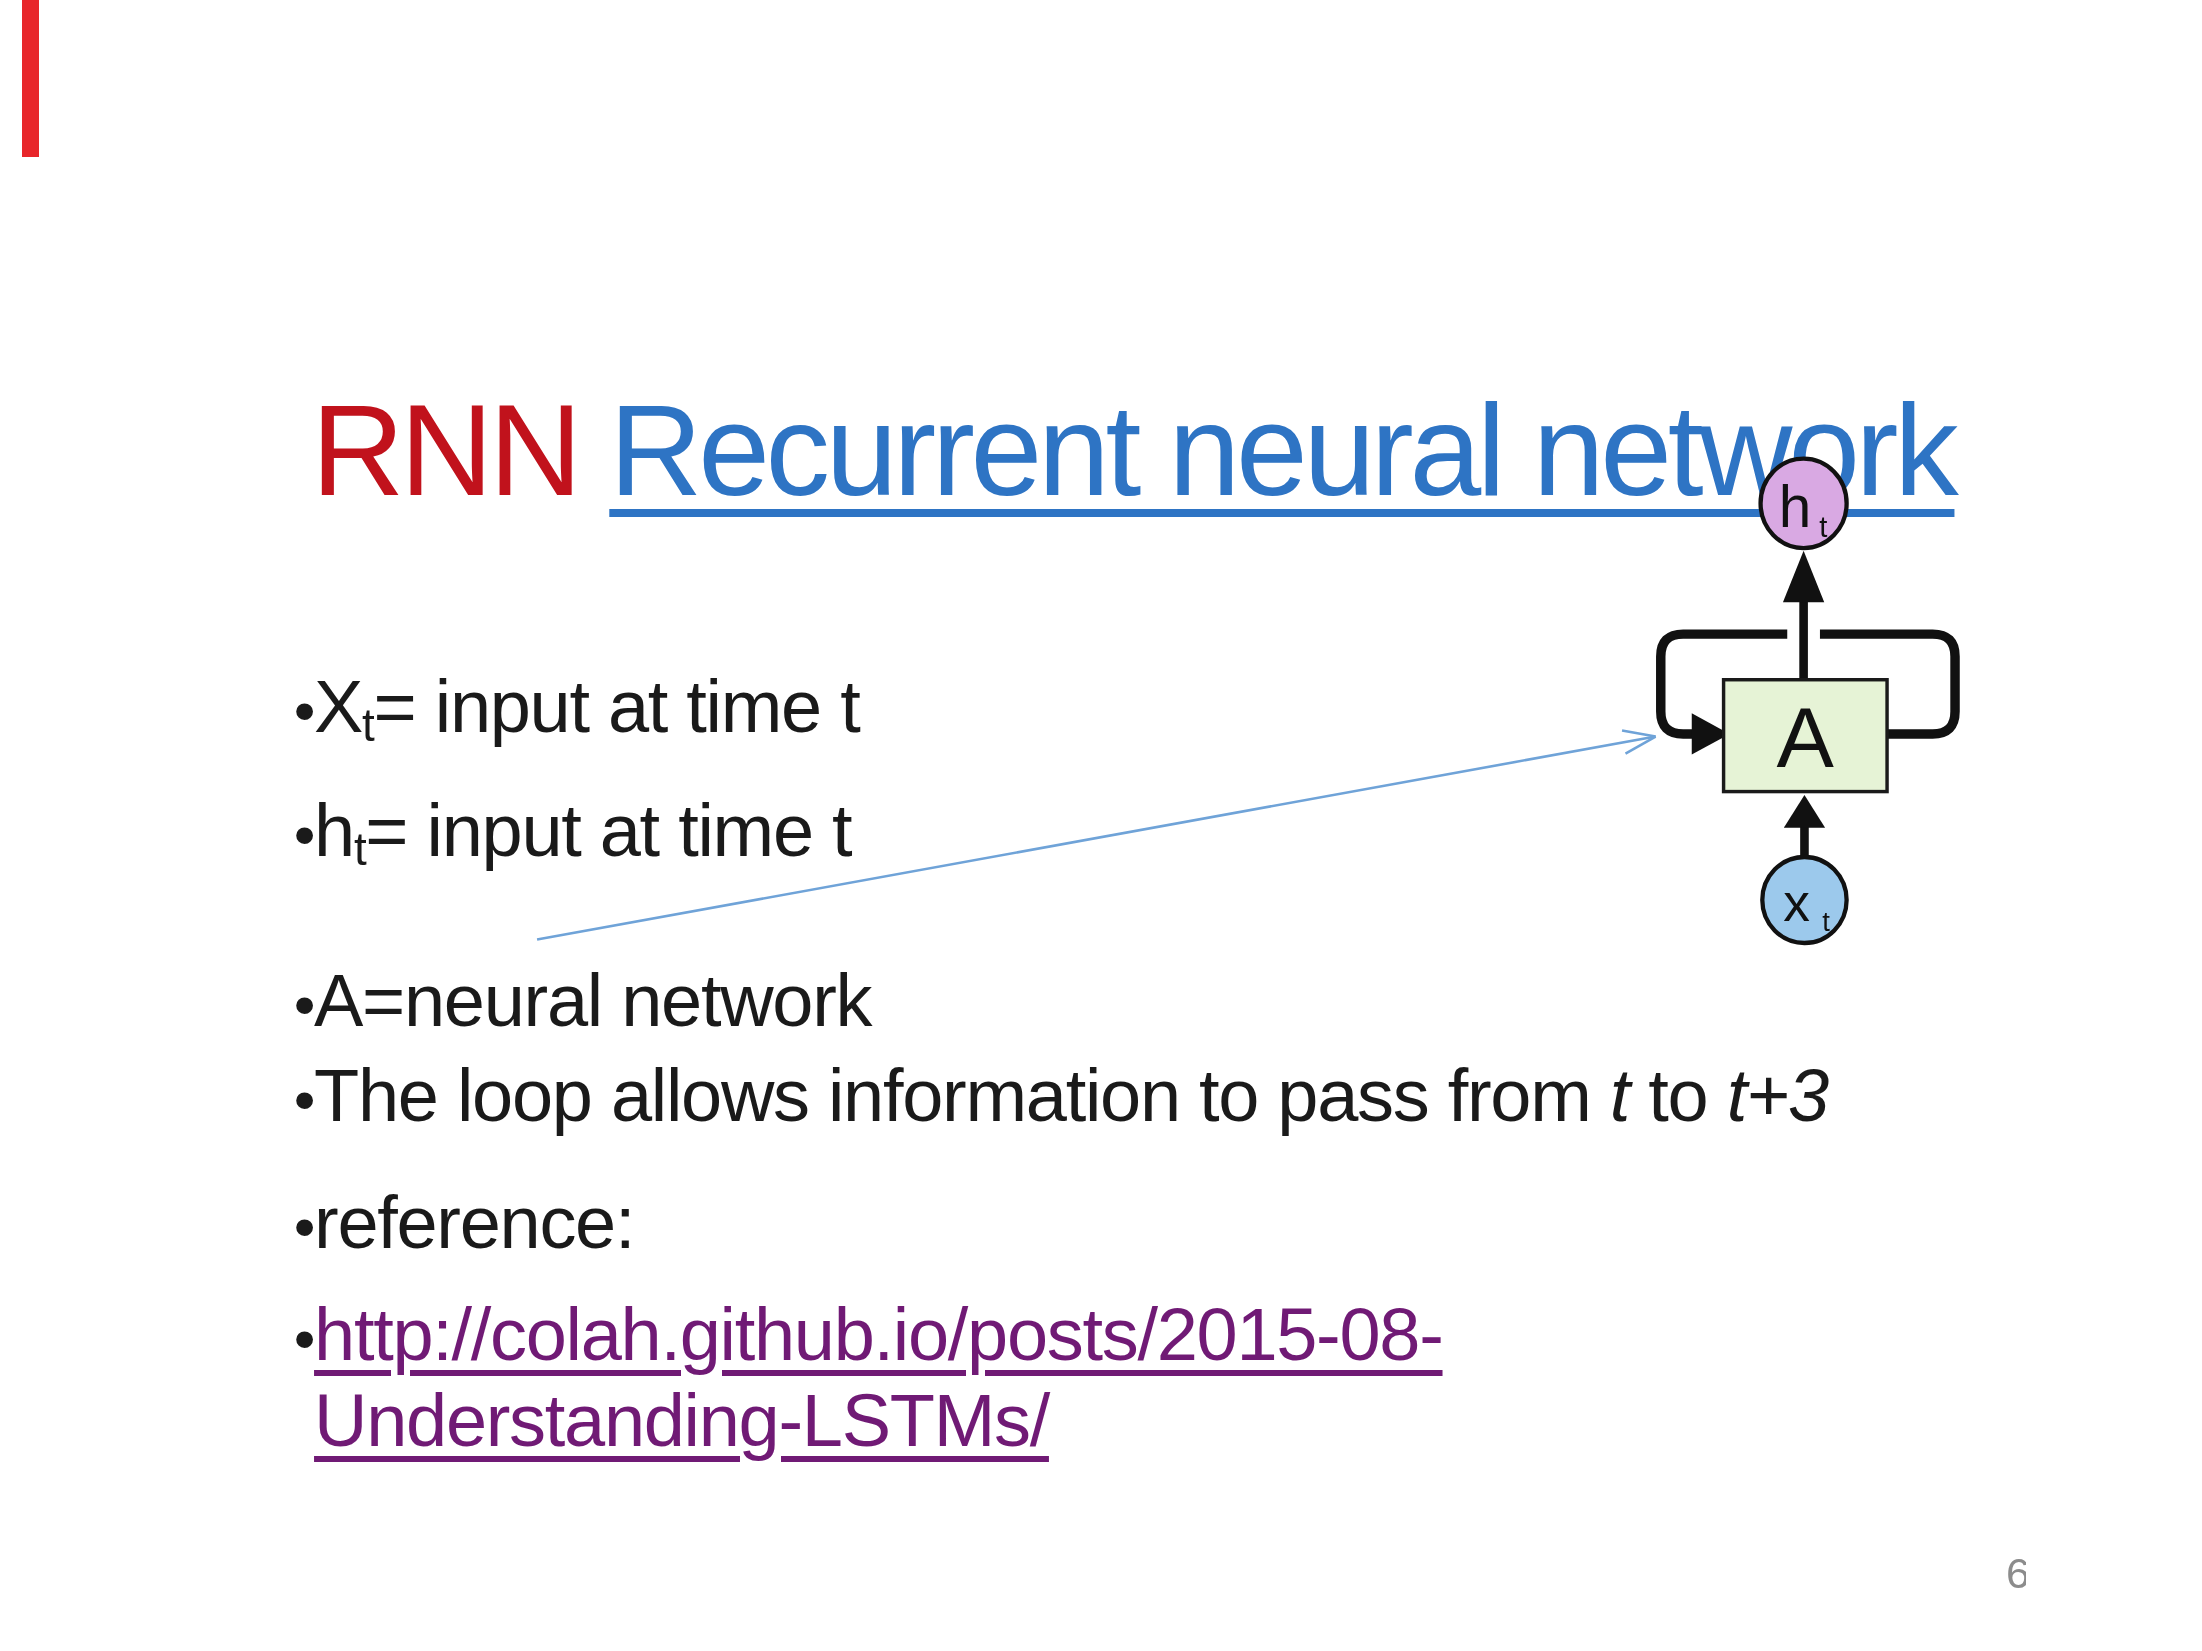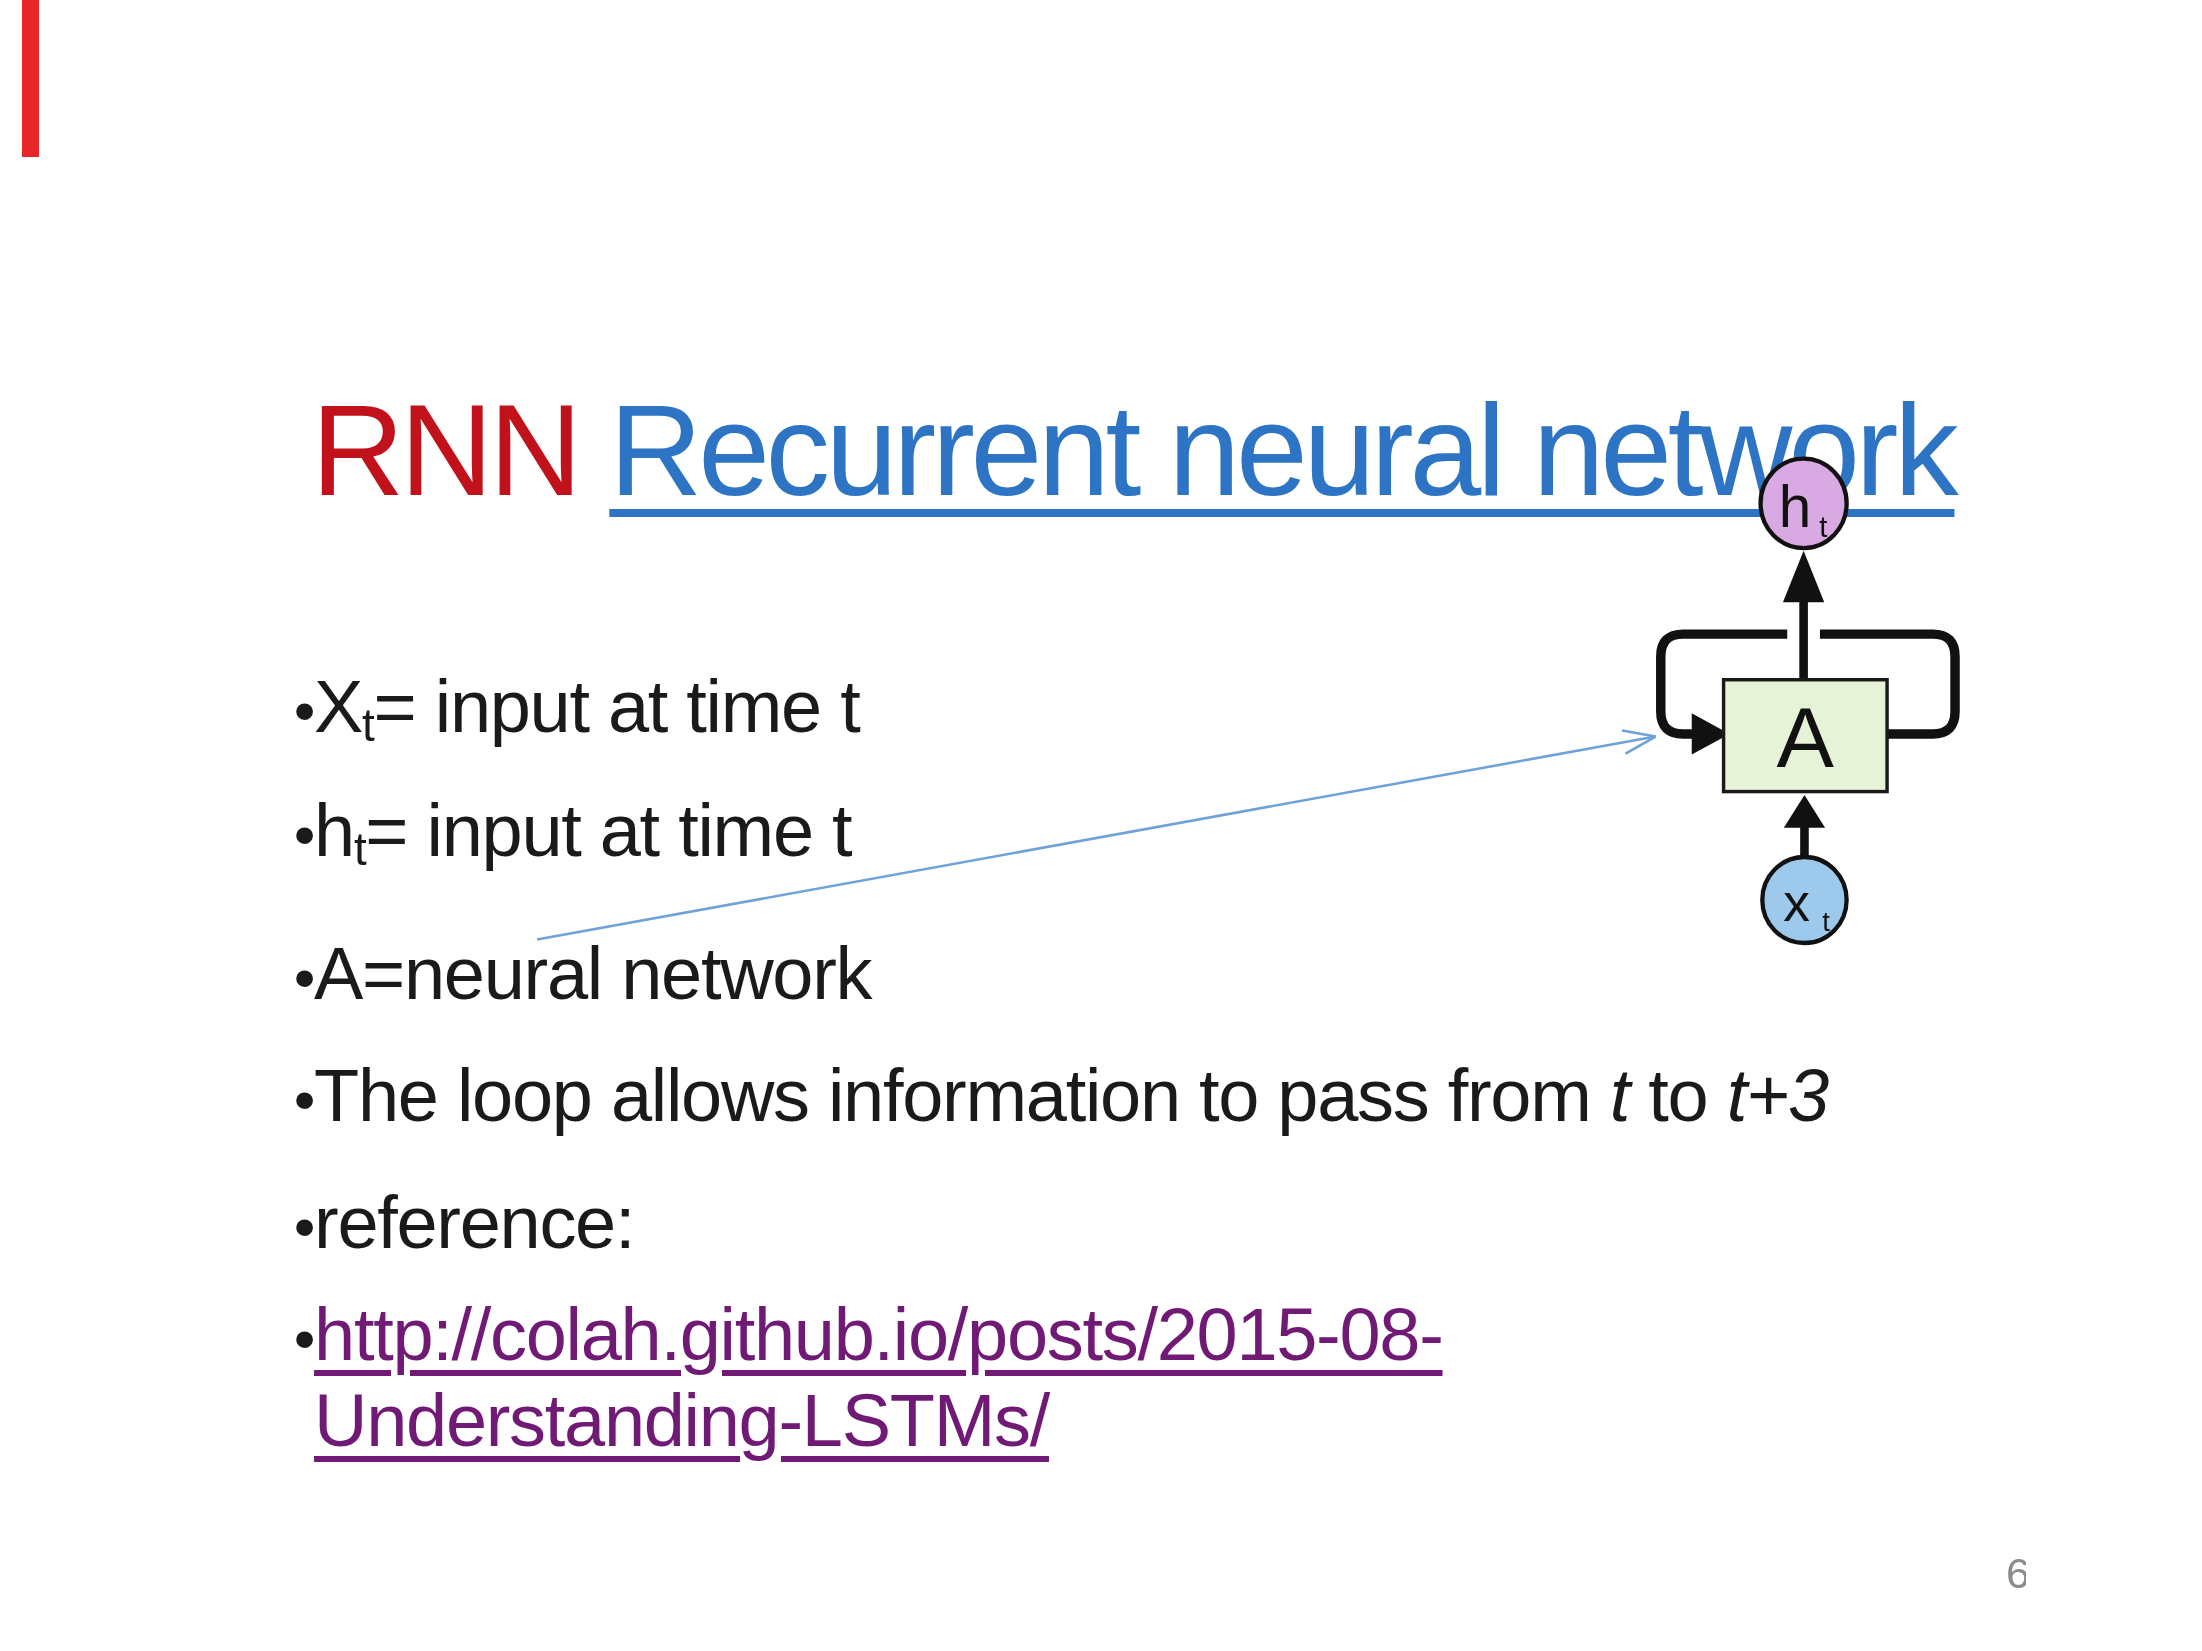--- a/index.html
+++ b/index.html
@@ -73,21 +73,21 @@
   </div>
 
   <div class="line" style="top:570px">
     <span class="dot">•</span><span class="txt"><span>X</span><span class="sub">t</span><span>= input at time t</span></span>
   </div>
 
   <div class="line" style="top:694px">
     <span class="dot">•</span><span class="txt"><span>h</span><span class="sub">t</span><span>= input at time t</span></span>
   </div>
 
-  <div class="line" style="top:837px">
+  <div class="line" style="top:864px">
     <span class="dot">•</span><span class="txt"><span>A=neural network</span></span>
   </div>
 
   <div class="line" style="top:959px">
     <span class="dot">•</span><span class="txt"><span>The loop allows information to pass from </span><span class="it">t</span><span> to </span><span class="it">t+3</span></span>
   </div>
 
   <div class="line" style="top:1086px">
     <span class="dot">•</span><span class="txt"><span>reference:</span></span>
   </div>

